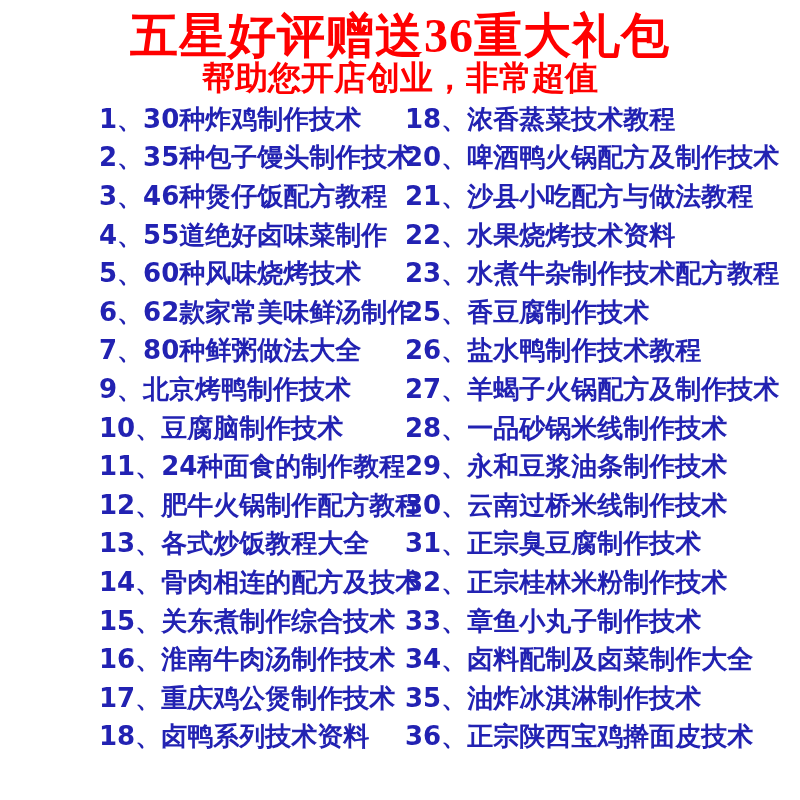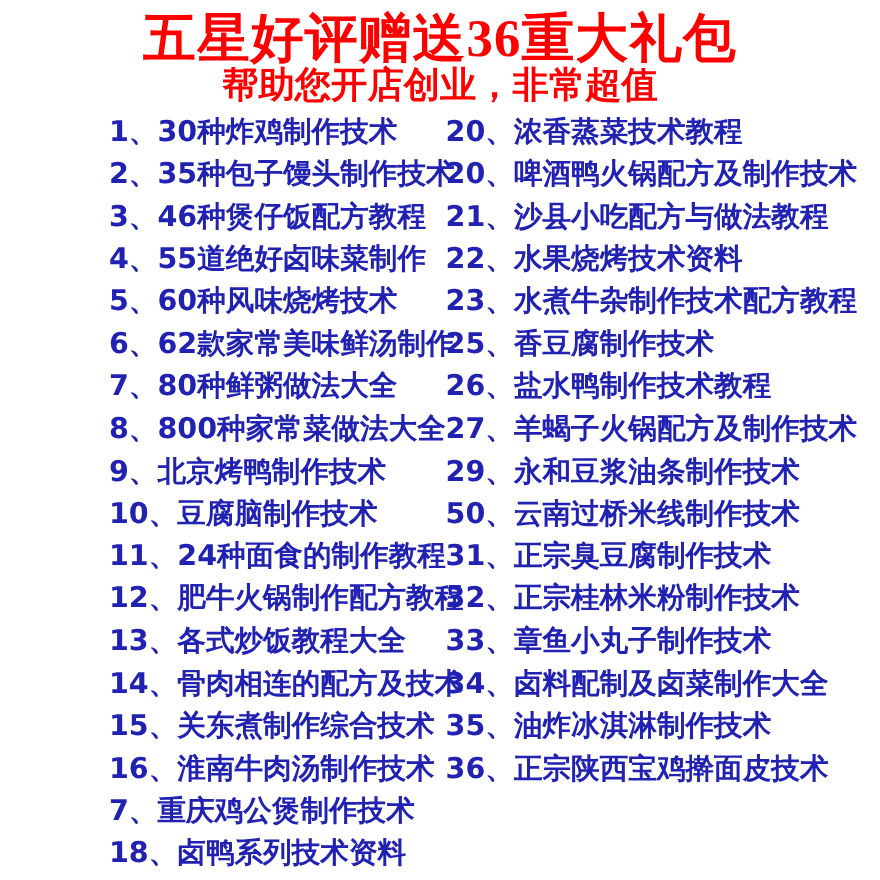--- a/index.html
+++ b/index.html
@@ -67,43 +67,43 @@
   <div class="subtitle">帮助您开店创业，非常超值</div>
   <div class="columns">
     <div class="col col-left">
         <div class="item">1、30种炸鸡制作技术</div>
         <div class="item">2、35种包子馒头制作技术</div>
         <div class="item">3、46种煲仔饭配方教程</div>
         <div class="item">4、55道绝好卤味菜制作</div>
         <div class="item">5、60种风味烧烤技术</div>
         <div class="item">6、62款家常美味鲜汤制作</div>
         <div class="item">7、80种鲜粥做法大全</div>
-        <div class="item">8、800种家常菜做法大全</div>
         <div class="item">9、北京烤鸭制作技术</div>
         <div class="item">10、豆腐脑制作技术</div>
         <div class="item">11、24种面食的制作教程</div>
         <div class="item">12、肥牛火锅制作配方教程</div>
         <div class="item">13、各式炒饭教程大全</div>
         <div class="item">14、骨肉相连的配方及技术</div>
         <div class="item">15、关东煮制作综合技术</div>
         <div class="item">16、淮南牛肉汤制作技术</div>
-        <div class="item">7、重庆鸡公煲制作技术</div>
+        <div class="item">17、重庆鸡公煲制作技术</div>
         <div class="item">18、卤鸭系列技术资料</div>
       </div>
     <div class="col col-right">
-        <div class="item">20、浓香蒸菜技术教程</div>
+        <div class="item">18、浓香蒸菜技术教程</div>
         <div class="item">20、啤酒鸭火锅配方及制作技术</div>
         <div class="item">21、沙县小吃配方与做法教程</div>
         <div class="item">22、水果烧烤技术资料</div>
         <div class="item">23、水煮牛杂制作技术配方教程</div>
         <div class="item">25、香豆腐制作技术</div>
         <div class="item">26、盐水鸭制作技术教程</div>
         <div class="item">27、羊蝎子火锅配方及制作技术</div>
+        <div class="item">28、一品砂锅米线制作技术</div>
         <div class="item">29、永和豆浆油条制作技术</div>
-        <div class="item">50、云南过桥米线制作技术</div>
+        <div class="item">30、云南过桥米线制作技术</div>
         <div class="item">31、正宗臭豆腐制作技术</div>
         <div class="item">32、正宗桂林米粉制作技术</div>
         <div class="item">33、章鱼小丸子制作技术</div>
         <div class="item">34、卤料配制及卤菜制作大全</div>
         <div class="item">35、油炸冰淇淋制作技术</div>
         <div class="item">36、正宗陕西宝鸡擀面皮技术</div>
       </div>
   </div>
 </div>
 

